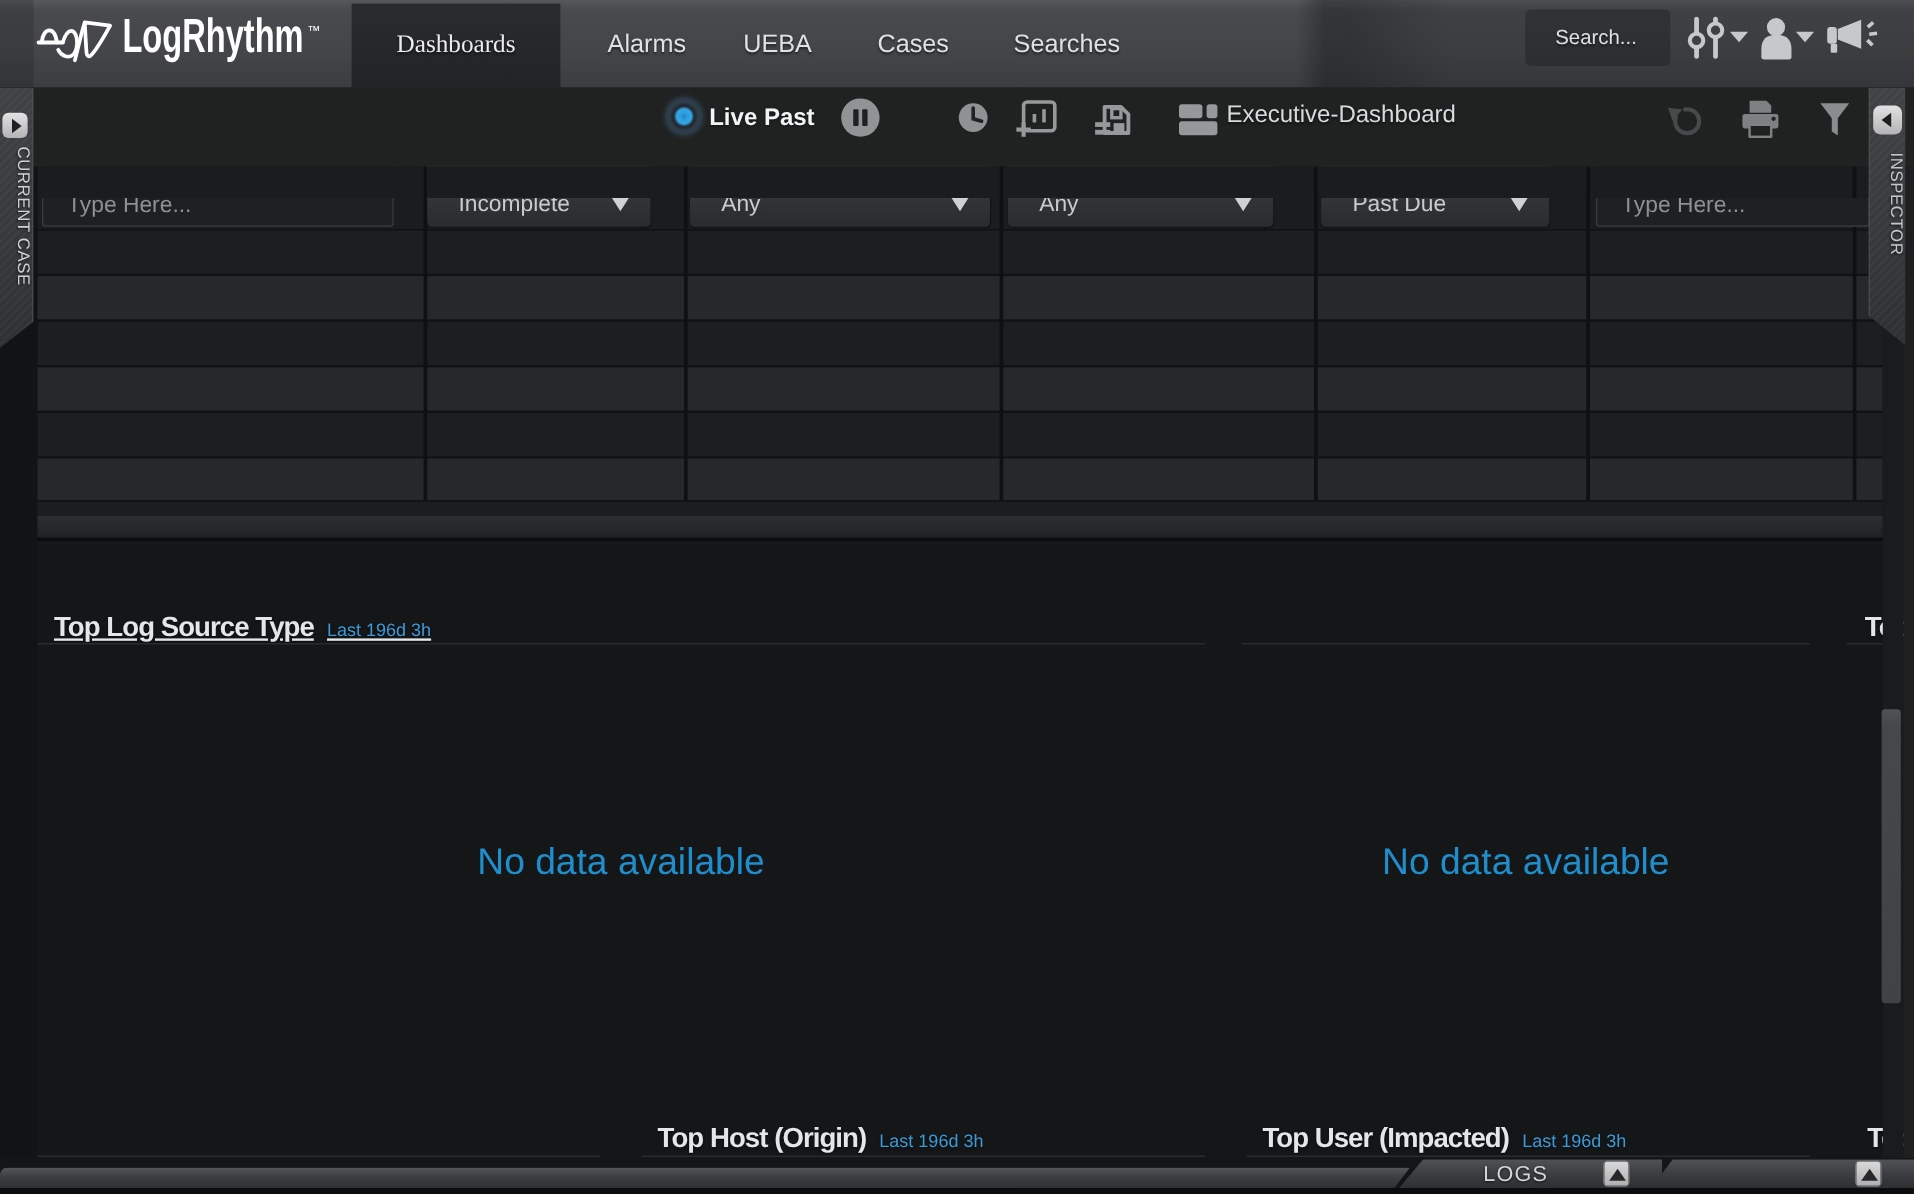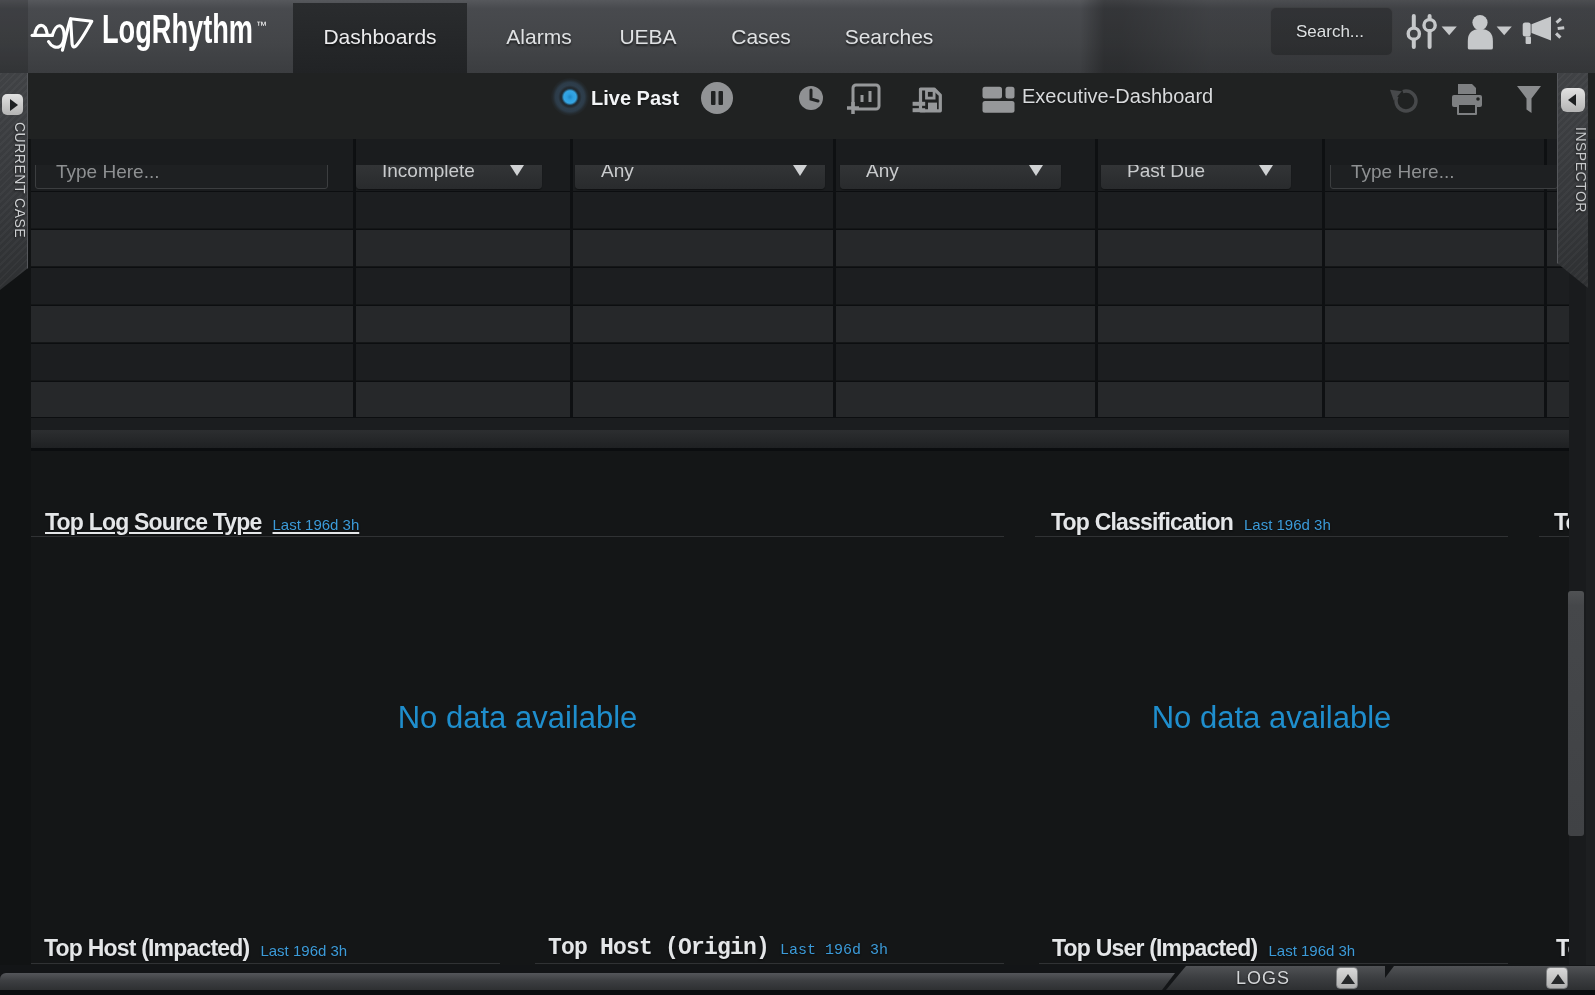--- a/index.html
+++ b/index.html
@@ -6,21 +6,21 @@
   html,body { width:1595px; height:995px; overflow:hidden; background:#141617;
     font-family:"Liberation Sans", sans-serif; }
   .abs { position:absolute; }
   #stage { position:relative; width:1595px; height:995px; overflow:hidden; }
 
   
   #hdr { left:0; top:0; width:1595px; height:73px;
     background:linear-gradient(180deg,#56585c 0%,#484a4e 12%,#434548 60%,#3b3d40 100%); }
   #hdr-dark-corner { left:0; top:0; width:28px; height:73px; background:rgba(0,0,0,0.14); }
   #tab-dash { left:293px; top:3px; width:174px; height:70px;
-    background:linear-gradient(180deg,#2a2c2e,#212325); }
+    background:linear-gradient(180deg,#2a2c2e,#212325);font-family:Liberation Serif, serif; }
   #hdr-right { left:1080px; top:0; width:515px; height:73px;
     background:linear-gradient(90deg, rgba(0,0,0,0) 0px, rgba(0,0,0,0.28) 24px,
       rgba(0,0,0,0.28) 42px, rgba(0,0,0,0.12) 130px, rgba(0,0,0,0.12) 100%); }
   .navitem { position:absolute; top:0; height:73px; line-height:73px; text-align:center;
     color:#dfe1e3; font-size:21px; text-shadow:0 2px 2px rgba(0,0,0,0.55); }
   #tab-dash .navitem { width:174px; left:0; top:-3px; color:#ececee; }
 
   
   #searchbox { left:1270px; top:7px; width:123px; height:49px; background:rgba(0,0,0,0.22);
     border:1px solid rgba(255,255,255,0.06); border-radius:6px; color:#dde0e2; font-size:17px;
@@ -262,30 +262,28 @@
     </div>
     <div id="tpartial"></div>
     <div id="ttrack"></div>
     <div id="tbot"></div>
   </div>
 
   <div class="ptitle" style="left:45px;top:508px;text-decoration:underline;">Top Log Source Type<span class="psub">Last 196d 3h</span></div>
   <div class="punder" style="left:31px;top:536px;width:973px;"></div>
   <div class="nodata" style="left:31px;top:698px;width:973px;">No data available</div>
 
-  <div class="ptitle" style="left:1051px;top:508px;">Top Classification<span class="psub">Last 196d 3h</span></div>
   <div class="punder" style="left:1035px;top:536px;width:473px;"></div>
   <div class="nodata" style="left:1035px;top:698px;width:473px;">No data available</div>
 
   <div class="ptitle" style="left:1554px;top:508px;">Top Entity</div>
   <div class="punder" style="left:1539px;top:536px;width:30px;"></div>
 
-  <div class="ptitle" style="left:44px;top:934px;">Top Host (Impacted)<span class="psub">Last 196d 3h</span></div>
   <div class="punder" style="left:31px;top:963px;width:469px;"></div>
-  <div class="ptitle" style="left:548px;top:934px;font-family:Liberation Mono, monospace;">Top Host (Origin)<span class="psub">Last 196d 3h</span></div>
+  <div class="ptitle" style="left:548px;top:934px;">Top Host (Origin)<span class="psub">Last 196d 3h</span></div>
   <div class="punder" style="left:535px;top:963px;width:469px;"></div>
   <div class="ptitle" style="left:1052px;top:934px;">Top User (Impacted)<span class="psub">Last 196d 3h</span></div>
   <div class="punder" style="left:1039px;top:963px;width:469px;"></div>
   <div class="ptitle" style="left:1556px;top:934px;">Top User (Origin)</div>
 
   <div class="abs" id="lmargin"></div>
   <div class="abs" id="vtrack"></div>
   <div class="abs" id="vthumb"></div>
   <div class="abs" id="rmargin"></div>
 

